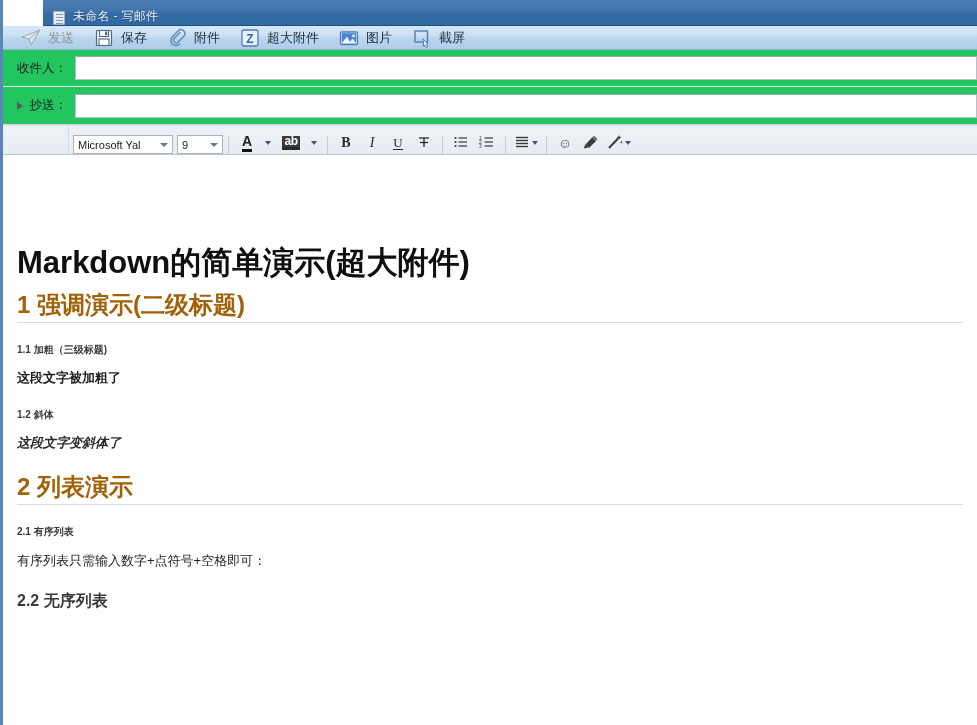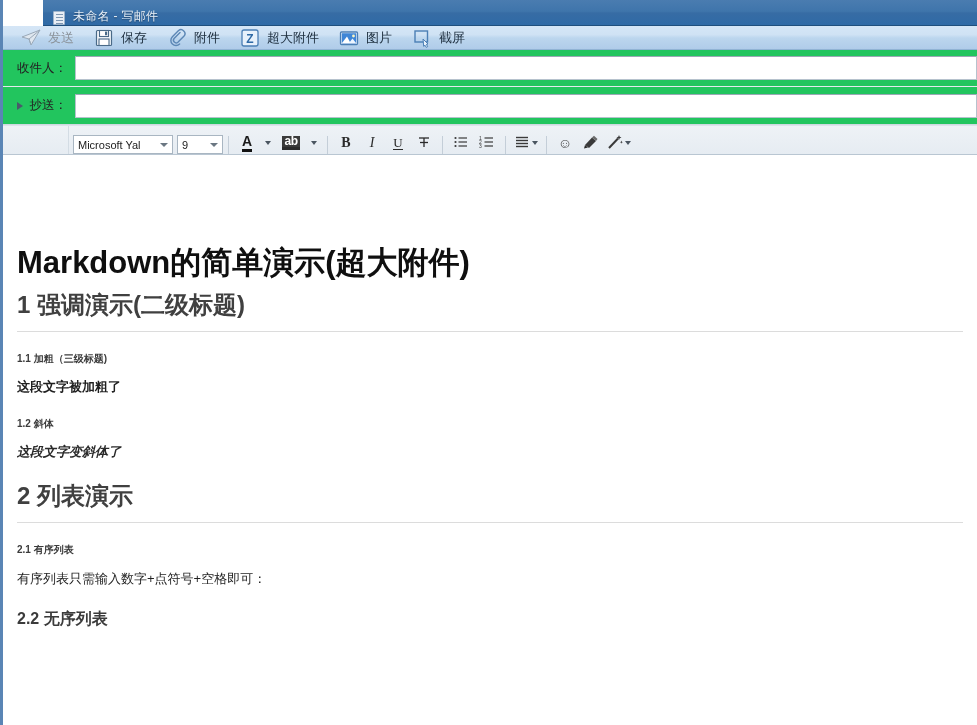--- a/index.html
+++ b/index.html
@@ -257,24 +257,24 @@
     font-size: 31px;
     font-weight: bold;
     color: #0f0f0f;
     line-height: 1.25;
     margin: 0 0 6px 0;
     letter-spacing: 0px;
   }
   .h2 {
     font-size: 24px;
     font-weight: bold;
-    color: #404040;
+    color: #a16207;
     line-height: 1.3;
     margin: 2px 0 0 0;
-    padding-bottom: 11px;
+    padding-bottom: 2px;
     border-bottom: 1px solid #dcdcdc;
   }
   .h3 {
     font-size: 10px;
     font-weight: bold;
     color: #3b3b3b;
     line-height: 1.35;
     margin: 20px 0 0 0;
   }
   .p {

